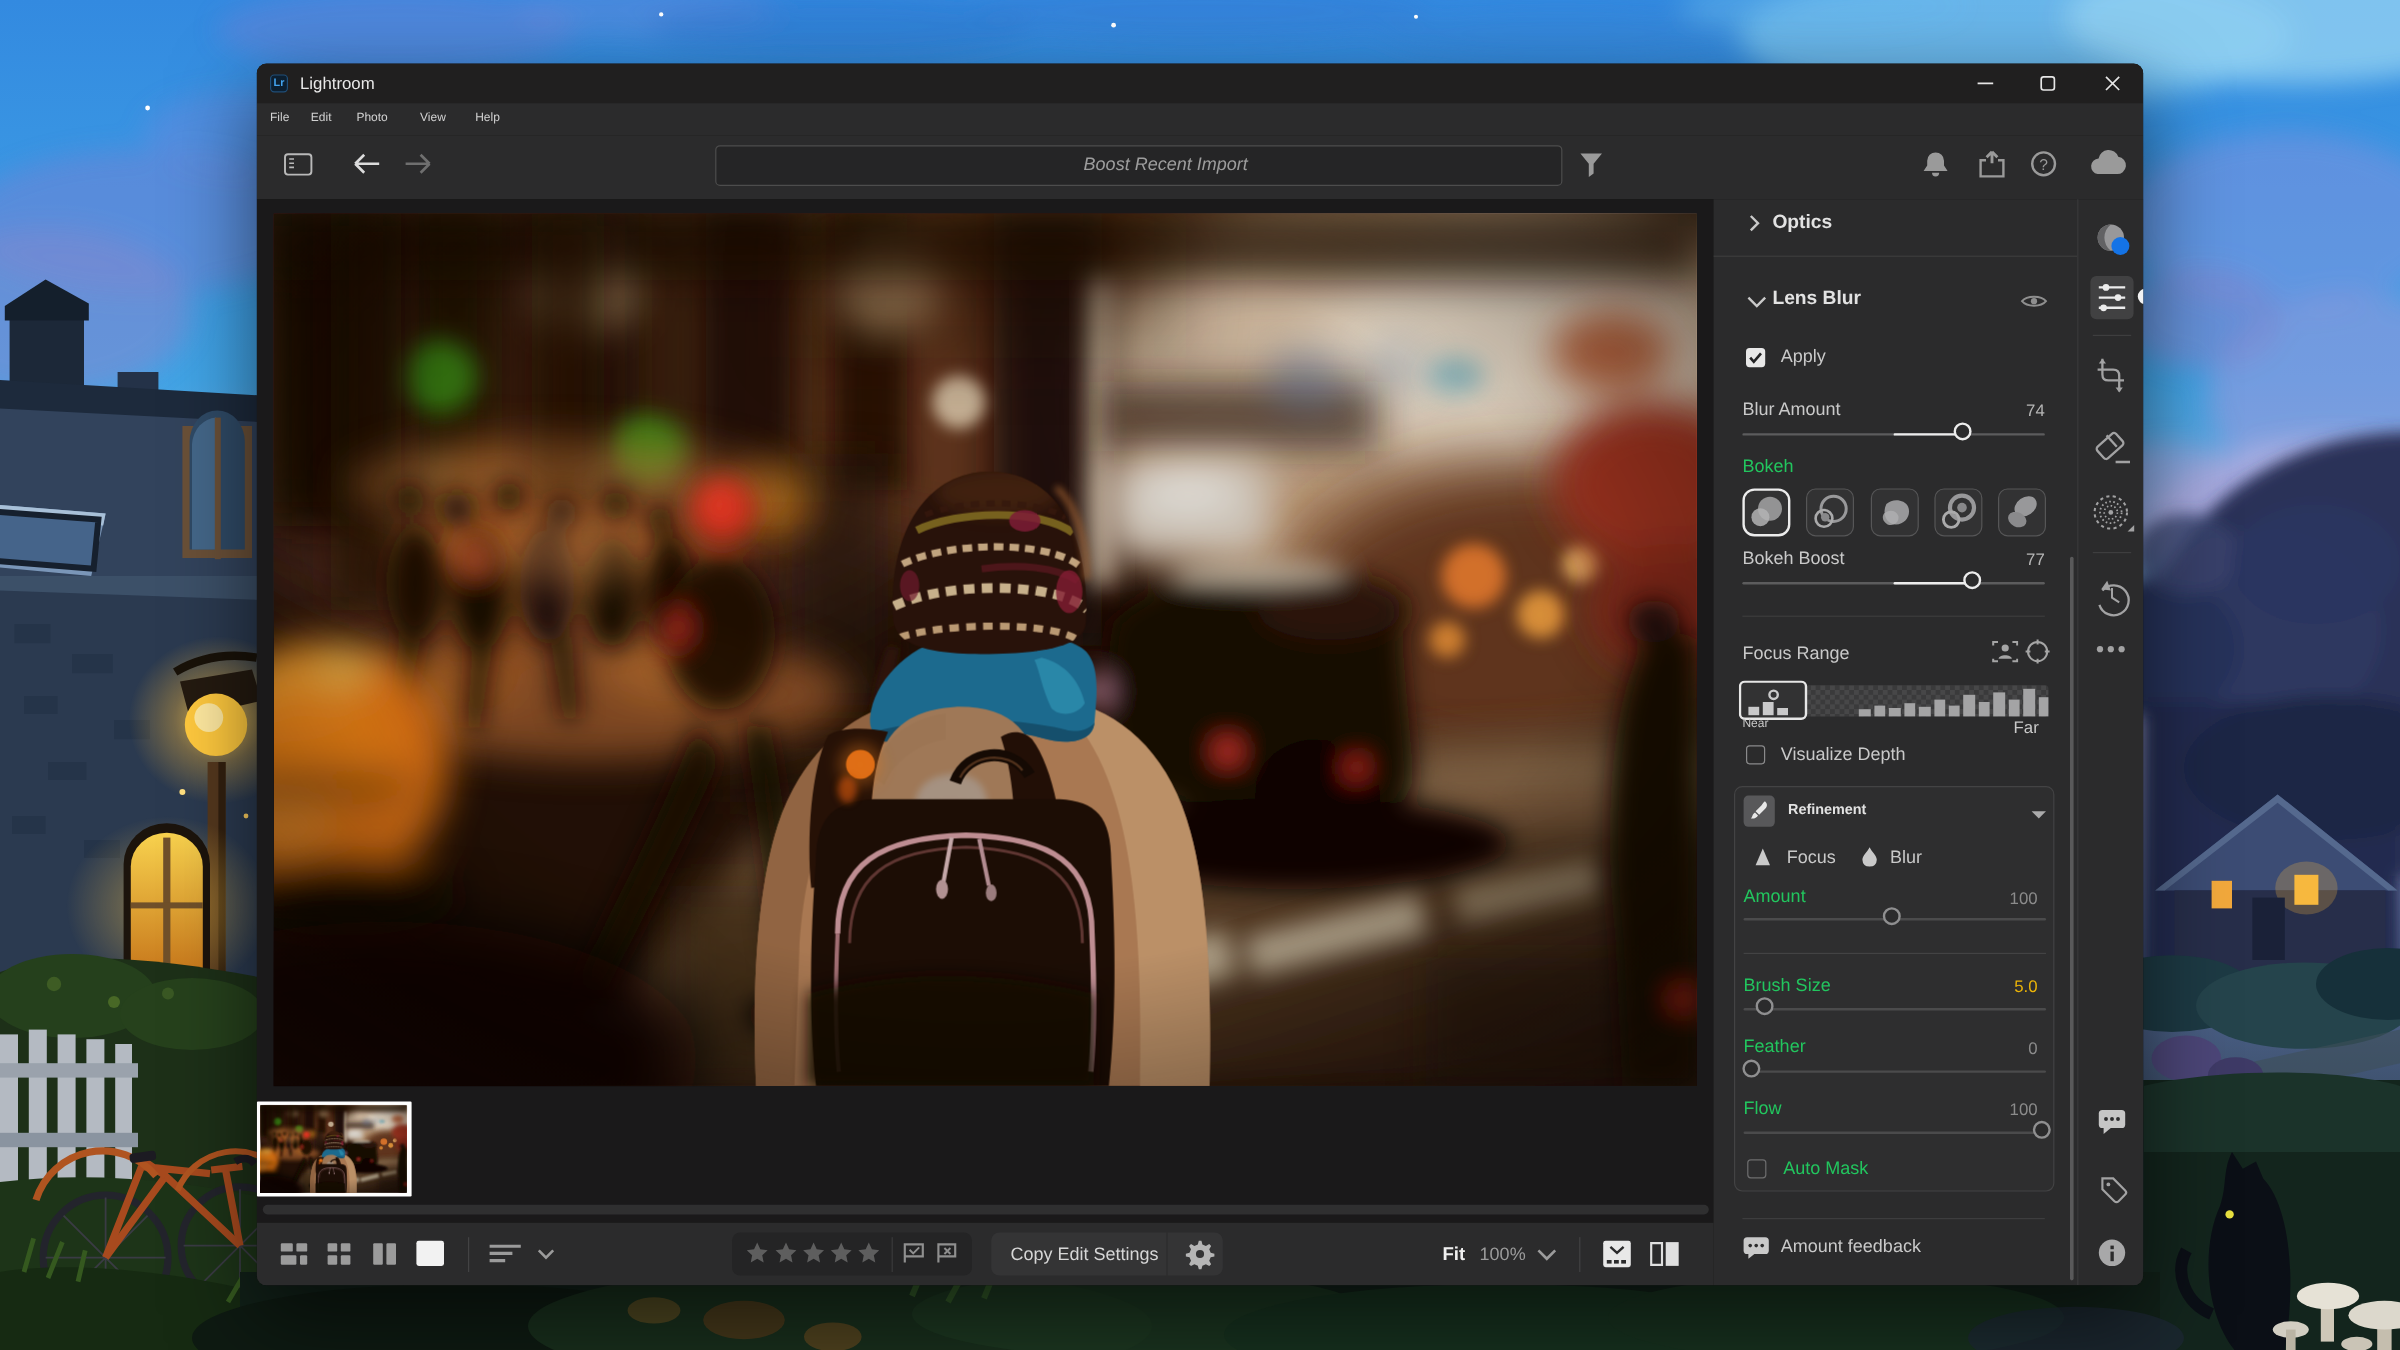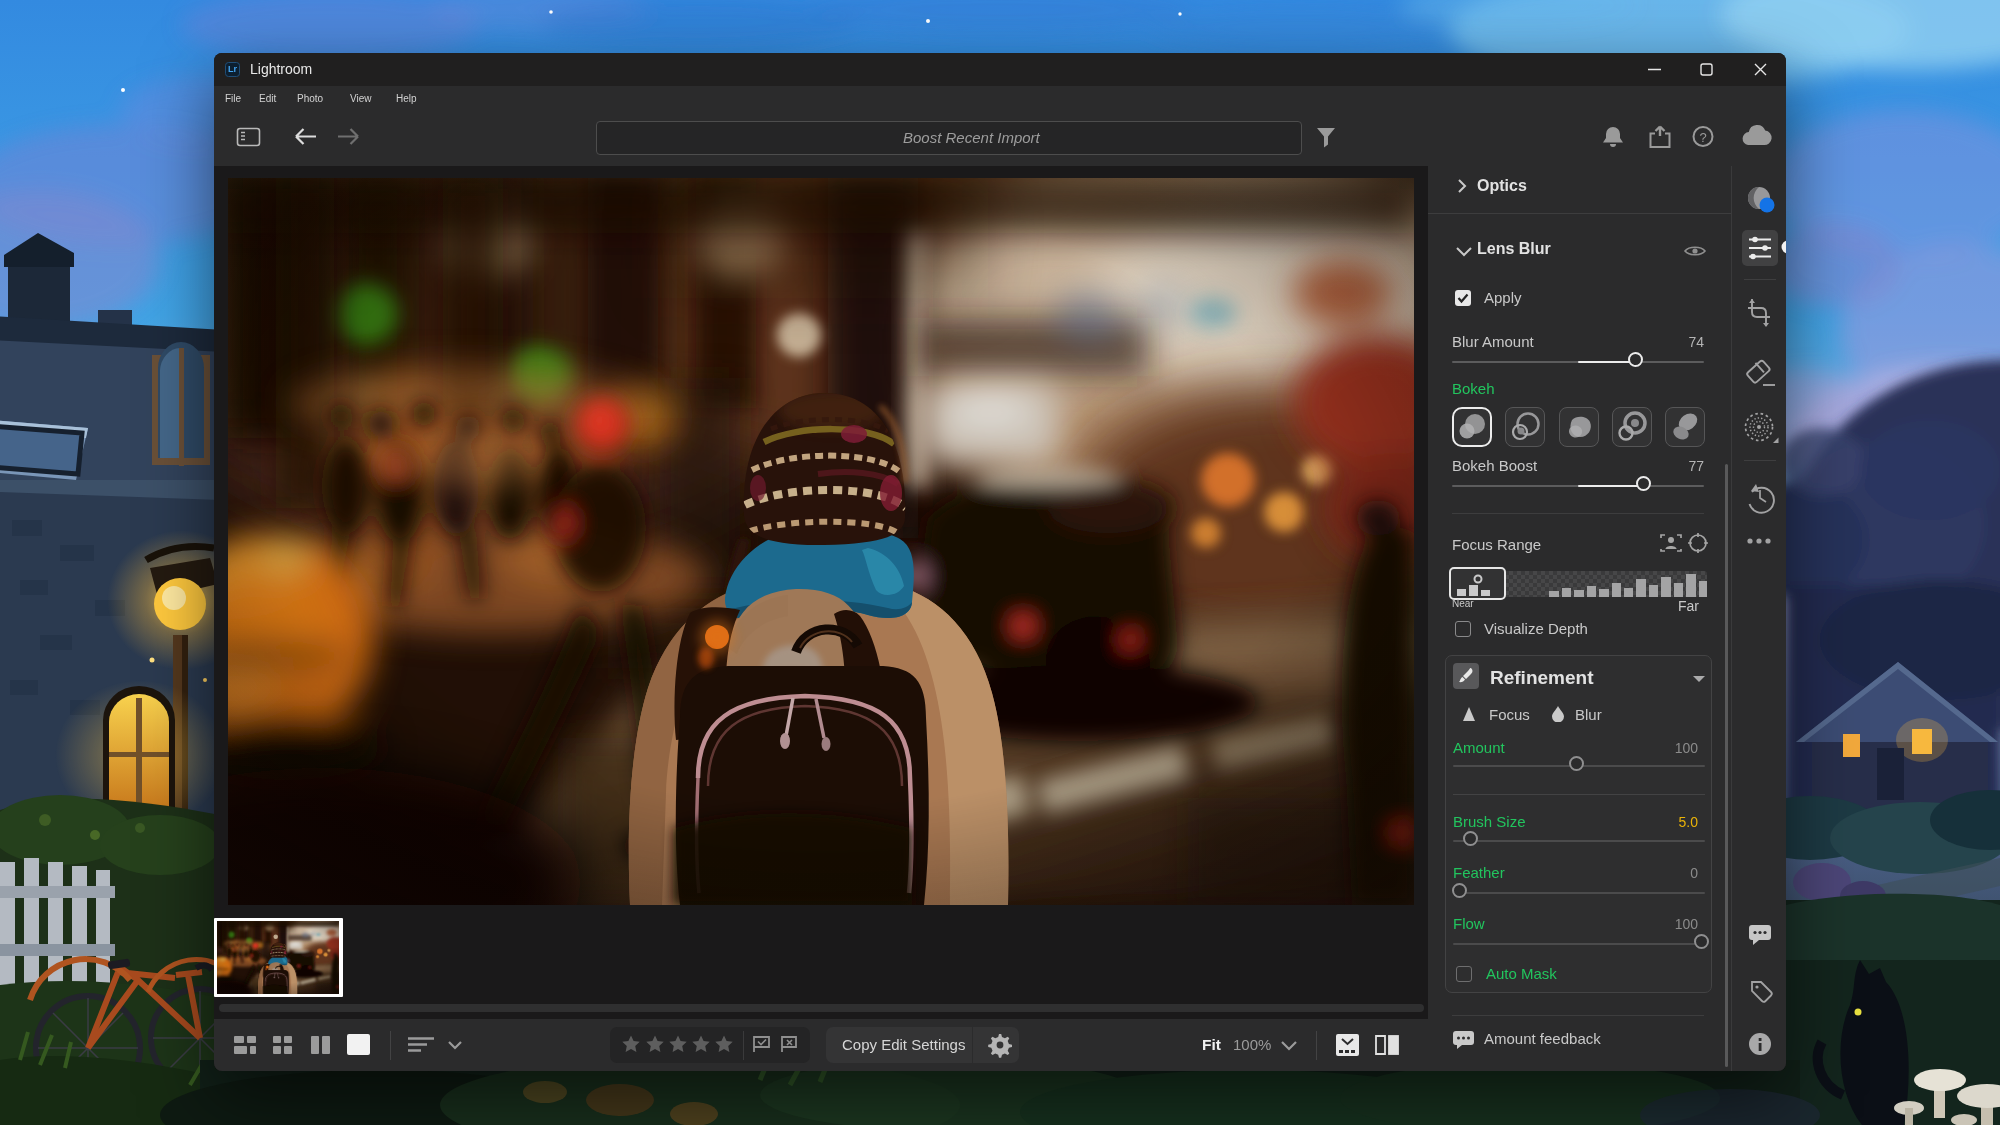--- a/index.html
+++ b/index.html
@@ -652,21 +652,21 @@
         <div class="lbl" style="left:24px;top:432px;font-size:10px">Near</div>
         <div class="lbl" style="left:250px;top:432px;font-size:14px">Far</div>
         <div class="cb cboff" style="left:27px;top:455px"></div>
         <div class="lbl" style="left:56px;top:454px">Visualize Depth</div>
         <div id="refine" style="position:absolute;left:17px;top:489px;width:267px;height:338px;background:#2e2e2f;border:1px solid #434344;border-radius:7px">
           <div style="position:absolute;left:7px;top:7px;width:26px;height:26px;background:#58585a;border-radius:4px"></div>
           <svg width="20" height="20" style="position:absolute;left:10px;top:10px">
               <path d="M15 2 c2 2 2 4 0 6 l-5 5 -3 -3 5 -5 c1.5 -1.8 2 -3.5 3 -3 Z" fill="#e8e8e8"></path>
               <path d="M6.5 11 l2.5 2.5 c-1 2 -3.5 3 -6 2.5 c1.5 -1.2 1 -3.5 3.5 -5 Z" fill="#e8e8e8"></path>
             </svg>
-          <div class="hdr" style="left:44px;top:11px;font-size:19px">Refinement</div>
+          <div class="hdr" style="left:44px;top:11px;font-size:12px">Refinement</div>
           <svg width="14" height="10" style="position:absolute;left:246px;top:18px">
               <path d="M1 2 l6 6 l6 -6 Z" fill="#aaaaab"></path>
             </svg>
           <svg width="16" height="16" style="position:absolute;left:15px;top:50px">
               <path d="M8 1 L14 15 H2 Z" fill="#c9c9c9"></path>
             </svg>
           <div class="lbl" style="left:43px;top:50px">Focus</div>
           <svg width="14" height="17" style="position:absolute;left:105px;top:49px">
               <path d="M7 1 C9 5 13 8 13 11.5 A6 6 0 0 1 1 11.5 C1 8 5 5 7 1 Z" fill="#c9c9c9"></path>
             </svg>

